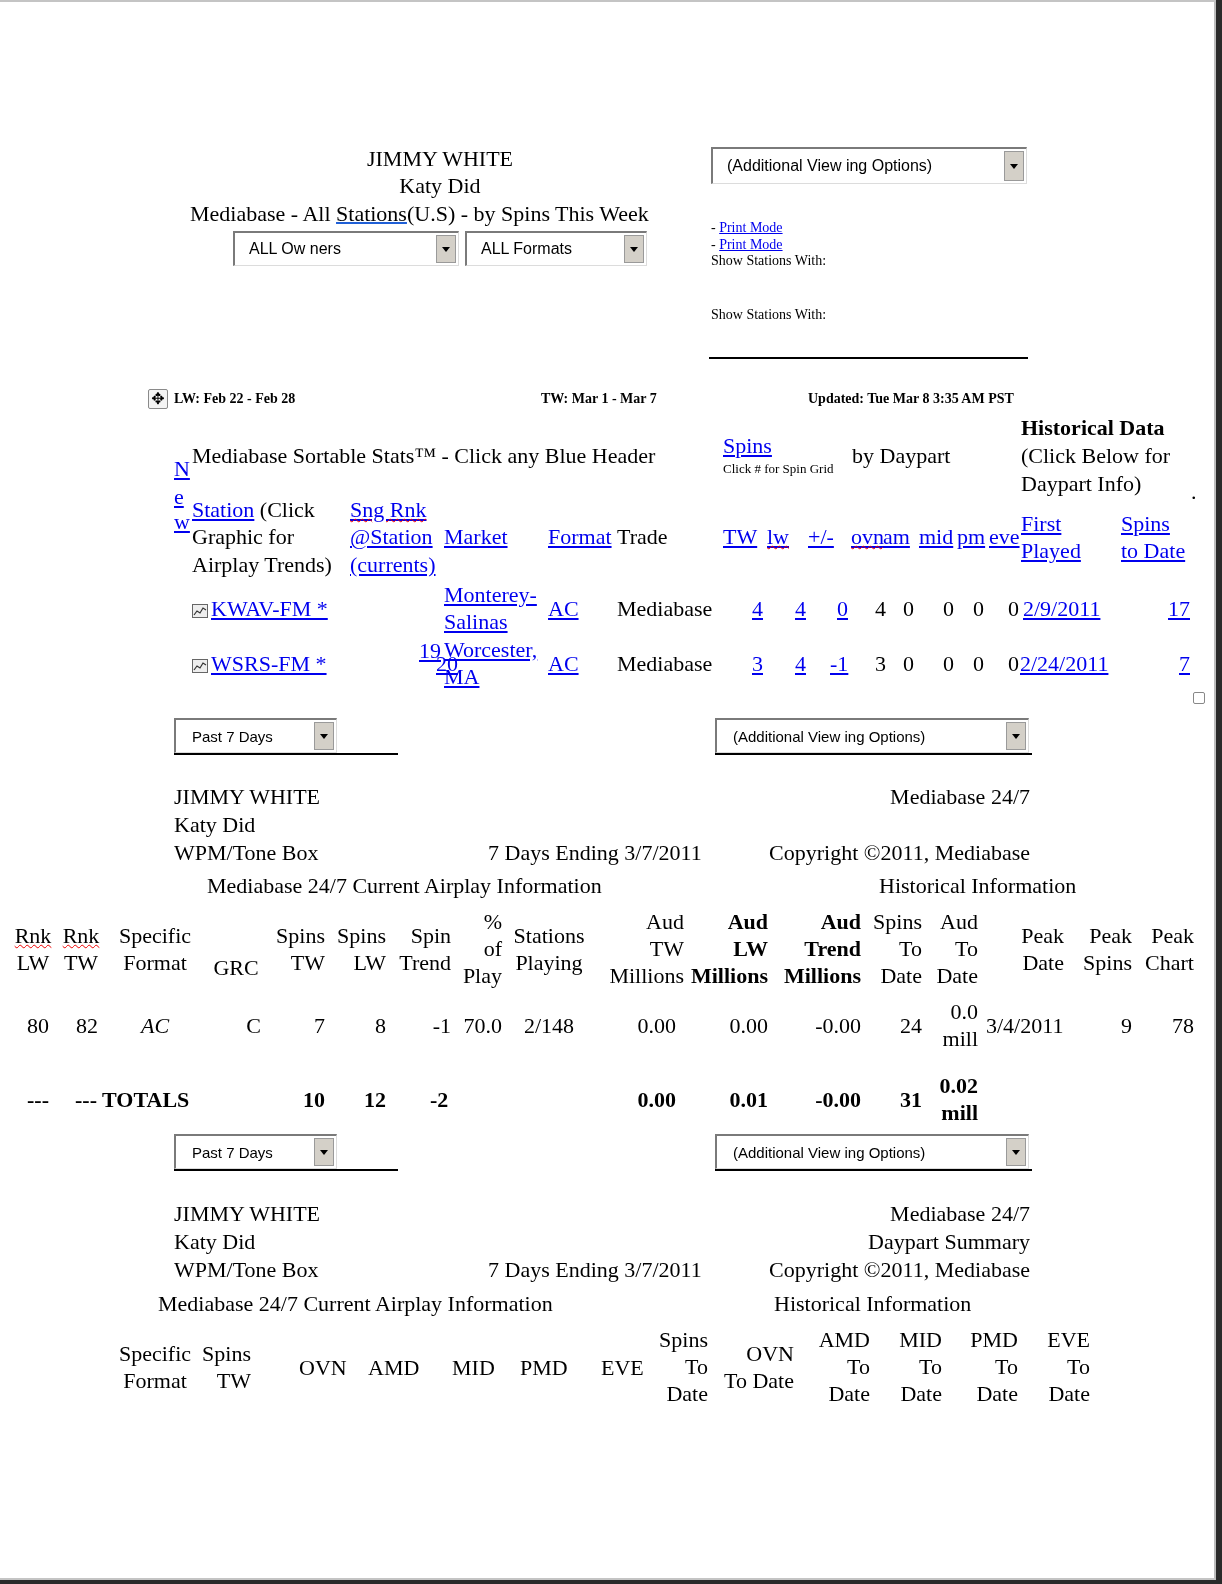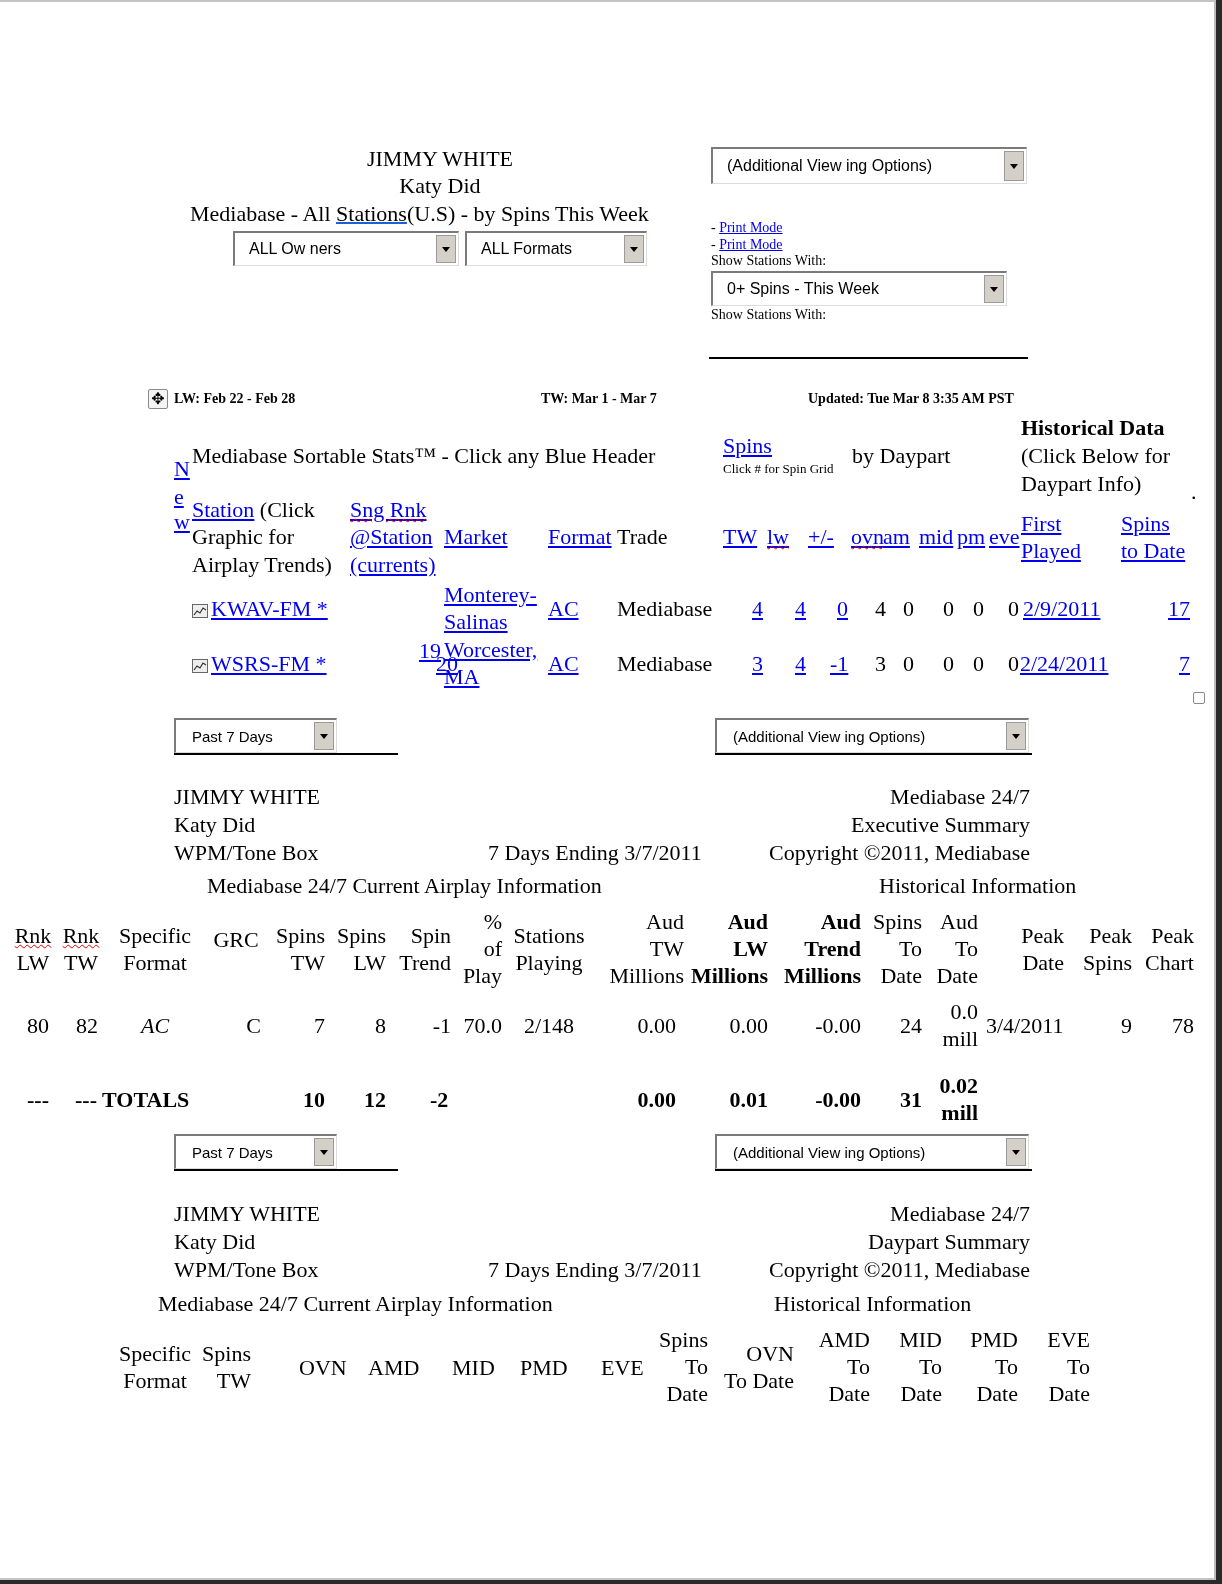--- a/index.html
+++ b/index.html
@@ -51,24 +51,20 @@
     <span class="arrow"></span>
   </div>
 
   <div class="select" style="left:711px; top:145px; width:316px; height:37px;">
     <span class="val">(Additional View ing Options)</span>
     <span class="arrow"></span>
   </div>
   <div class="abs t14" style="left:711px; top:218px;"><span>- </span><a class="lnk">Print Mode</a></div>
   <div class="abs t14" style="left:711px; top:235px;"><span>- </span><a class="lnk">Print Mode</a></div>
   <div class="abs t14" style="left:711px; top:251px;">Show Stations With:</div>
-  <div class="select" style="left:711px; top:269px; width:296px; height:35px;">
-    <span class="val">0+ Spins - This Week</span>
-    <span class="arrow"></span>
-  </div>
   <div class="abs t14" style="left:711px; top:305px;">Show Stations With:</div>
   <div class="hr" style="left:709px; top:355px; width:319px;"></div>
 
   <div class="move-handle" style="left:148px; top:387px;">✥</div>
   <div class="abs t14 bold" style="left:174px; top:389px;">LW: Feb 22 - Feb 28</div>
   <div class="abs t14 bold" style="left:541px; top:389px;">TW: Mar 1 - Mar 7</div>
   <div class="abs t14 bold" style="left:808px; top:389px;">Updated: Tue Mar 8 3:35 AM PST</div>
 
   <a class="abs lnk t22" style="left:174px; top:455px; line-height:24px;">N</a>
   <a class="abs lnk t22" style="left:174px; top:483px; line-height:24px;">e</a>
@@ -164,29 +160,28 @@
     <span class="val" style="left:16px;">(Additional View ing Options)</span>
     <span class="arrow"></span>
   </div>
   <div class="hr" style="left:715px; top:751px; width:317px;"></div>
 
   <div class="abs t22" style="left:174px; top:781px;">JIMMY WHITE</div>
   <div class="abs t22" style="left:174px; top:809px;">Katy Did</div>
   <div class="abs t22" style="left:174px; top:837px;">WPM/Tone Box</div>
   <div class="abs t22" style="left:488px; top:837px;">7 Days Ending 3/7/2011</div>
   <div class="abs t22 tr" style="left:700px; width:330px; top:781px;">Mediabase 24/7</div>
-  <div class="abs t22 tr" style="left:700px; width:330px; top:809px;">Executive Summary</div>
   <div class="abs t22 tr" style="left:700px; width:330px; top:837px;">Copyright ©2011, Mediabase</div>
   <div class="abs t22" style="left:207px; top:870px;">Mediabase 24/7 Current Airplay Information</div>
   <div class="abs t22" style="left:879px; top:870px;">Historical Information</div>
 
   <div class="cell tc" style="left:10px; width:46px; top:920px;"><span class="squig">Rnk</span><br><span>LW</span></div>
   <div class="cell tc" style="left:58px; width:46px; top:920px;"><span class="squig">Rnk</span><br><span>TW</span></div>
   <div class="cell tc" style="left:110px; width:90px; top:920px;"><span>Specific</span><br><span>Format</span></div>
-  <div class="cell tc" style="left:206px; width:60px; top:924px;">GRC</div>
+  <div class="cell tc" style="left:206px; width:60px; top:952px;">GRC</div>
   <div class="cell tr" style="left:266px; width:59px; top:920px;"><span>Spins</span><br><span>TW</span></div>
   <div class="cell tr" style="left:326px; width:60px; top:920px;"><span>Spins</span><br><span>LW</span></div>
   <div class="cell tr" style="left:386px; width:65px; top:920px;"><span>Spin</span><br><span>Trend</span></div>
   <div class="cell tr" style="left:452px; width:50px; top:906px;"><span>%</span><br><span>of</span><br><span>Play</span></div>
   <div class="cell tc" style="left:506px; width:86px; top:920px;"><span>Stations</span><br><span>Playing</span></div>
   <div class="cell tr" style="left:592px; width:92px; top:906px;"><span>Aud</span><br><span>TW</span><br><span>Millions</span></div>
   <div class="cell tr bold" style="left:684px; width:84px; top:906px;"><span>Aud</span><br><span>LW</span><br><span>Millions</span></div>
   <div class="cell tr bold" style="left:768px; width:93px; top:906px;"><span>Aud</span><br><span>Trend</span><br><span>Millions</span></div>
   <div class="cell tr" style="left:862px; width:60px; top:906px;"><span>Spins</span><br><span>To</span><br><span>Date</span></div>
   <div class="cell tr" style="left:922px; width:56px; top:906px;"><span>Aud</span><br><span>To</span><br><span>Date</span></div>

